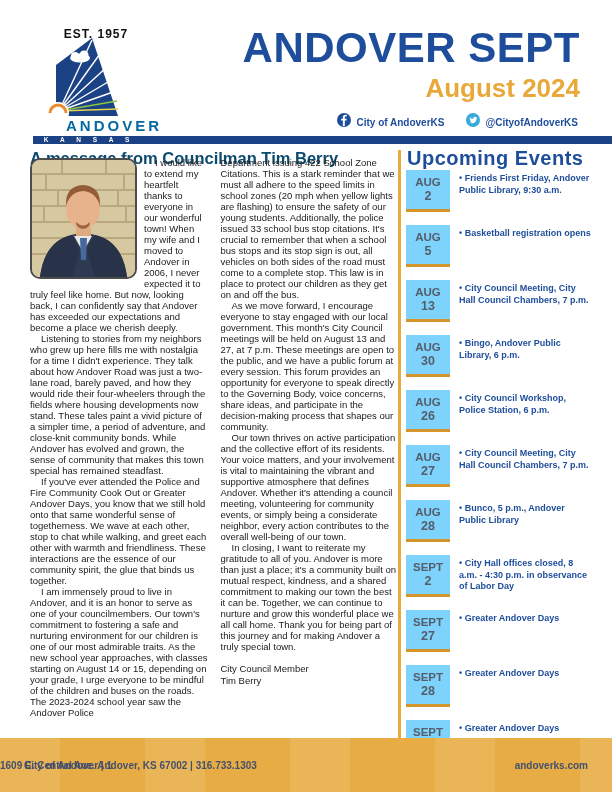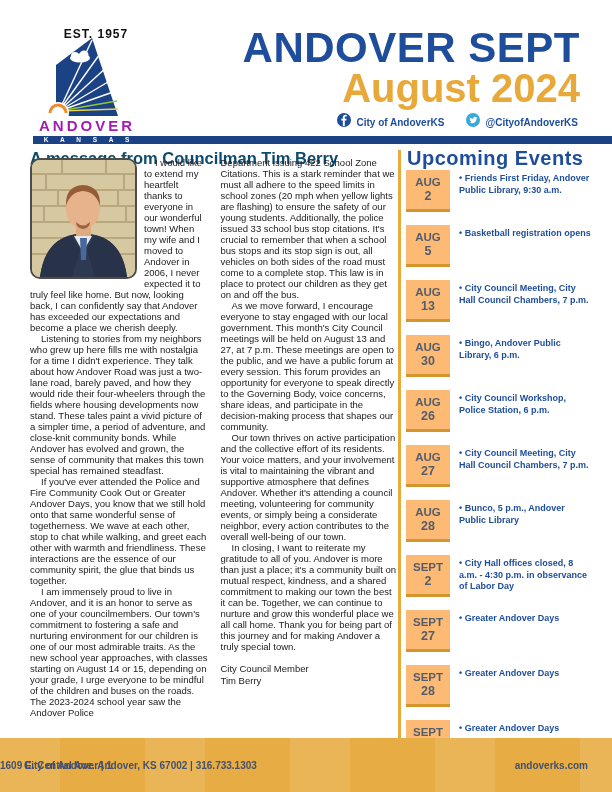--- a/index.html
+++ b/index.html
@@ -6,28 +6,28 @@
   .page {
     position:relative; width:612px; height:792px; margin:0 auto;
     background:#ffffff; overflow:hidden;
     font-family:"Liberation Sans", sans-serif;
     -webkit-font-smoothing:antialiased;
   }
   
   .est { position:absolute; top:27px; left:56px; width:80px; text-align:center;
          font-size:12px; font-weight:bold; letter-spacing:1px; color:#111; }
   .logo-svg { position:absolute; top:37px; left:46px; }
-  .logo-city { position:absolute; top:117px; left:39px; width:112px; text-align:left;
-               font-size:15px; font-weight:bold; letter-spacing:3px; color:#a21caf; }
+  .logo-city { position:absolute; top:117px; left:50px; width:112px; text-align:right;
+               font-size:15px; font-weight:bold; letter-spacing:3px; color:#0369a1; }
   .blue-bar { position:absolute; top:136px; left:33px; right:0; height:8px; background:#1c4286; }
   .logo-state { position:absolute; top:136px; left:33px; width:112px; height:8px; line-height:8px;
                 text-align:center; font-size:6.5px; font-weight:bold; letter-spacing:5px; color:#fff; z-index:2; }
   .masthead { position:absolute; top:26px; right:32px; text-align:right; }
   .mast-title { font-size:42px; font-weight:bold; color:#1e4d9b; letter-spacing:0.5px; line-height:44px; }
-  .mast-issue { font-size:40px; font-weight:bold; color:#e8a93a; line-height:33px; margin-top:2px; }
+  .mast-issue { font-size:26px; font-weight:bold; color:#e8a93a; line-height:33px; margin-top:2px; }
   .social-row { position:absolute; top:113px; right:34px; display:flex; gap:22px; align-items:center; }
   .social-badge { display:flex; align-items:center; gap:5px; cursor:pointer; }
   .social-badge .label { font-size:10px; font-weight:bold; color:#1e4d9b; }
   
   .headline { position:absolute; top:149px; left:30px; width:360px;
               font-size:16.5px; font-weight:bold; color:#0c4a6e; }
   .events-title { position:absolute; top:147px; left:407px;
                   font-size:20px; font-weight:bold; color:#1e4d9b; letter-spacing:0.5px; }
   .v-divider { position:absolute; top:150px; left:398px; width:3px; height:595px; background:#e9a93c; }
   
@@ -35,21 +35,21 @@
              display:flex; gap:13px; overflow:hidden; }
   .col { width:178px; font-size:9.5px; line-height:11px; color:#232020; }
   .col p { margin:0; text-indent:11px; }
   .col p.no-indent { text-indent:0; }
   .photo { float:left; width:103px; height:117px; margin:1px 7px 3px 0;
            border:2px solid #4c4c4c; border-radius:10px; overflow:hidden; background:#d6c8a0; }
   .signature { margin-top:11px; font-size:9.5px; line-height:11.5px; color:#232020; }
   
   .events { position:absolute; top:170px; left:406px; width:186px; }
   .event { display:flex; gap:9px; margin-bottom:13px; min-height:40px; }
-  .badge { flex:0 0 44px; height:39px; background:#fdba74; border-bottom:3px solid #d3952c;
+  .badge { flex:0 0 44px; height:39px; background:#7dd3fc; border-bottom:3px solid #d3952c;
            display:flex; flex-direction:column; align-items:center; justify-content:center;
            font-weight:bold; color:#555d6b; }
   .badge .month { font-size:11.5px; line-height:13px; }
   .badge .day { font-size:12.5px; line-height:14px; }
   .event-text { font-size:9px; font-weight:bold; color:#1e4d9b; line-height:11.5px; padding-top:3px; }
   .event-text::before { content:"\2022\00a0"; }
   
   .footer { position:absolute; left:0; right:0; bottom:0; height:54px; background:#e7ad44;
             background-image:repeating-linear-gradient(90deg, rgba(255,255,255,0.10) 0 60px, rgba(255,255,255,0) 60px 145px);
             display:flex; align-items:center; justify-content:space-between;

